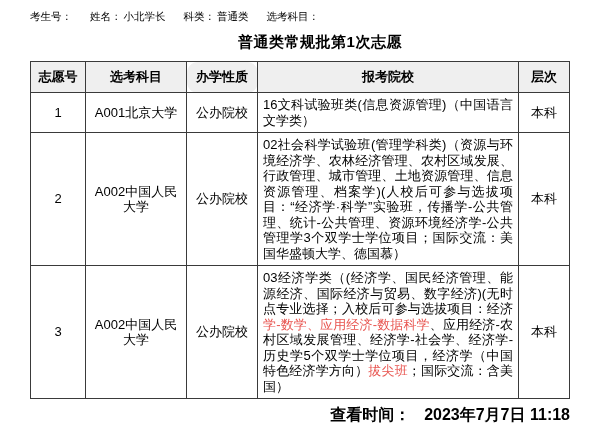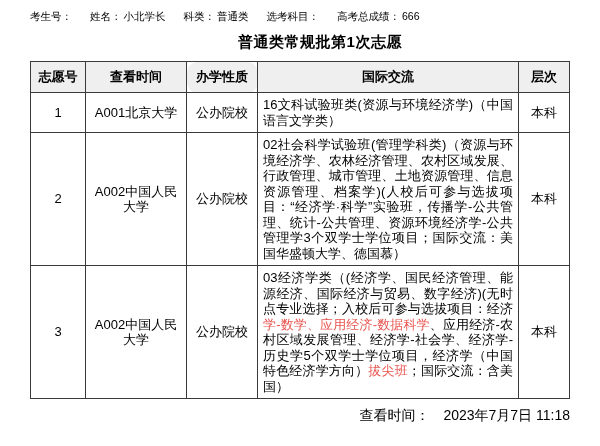--- a/index.html
+++ b/index.html
@@ -74,22 +74,23 @@
   td.c-no, td.c-nature, td.c-level { text-align: center; }
   td.c-school { text-align: center; padding-left: 6px; }
   td.c-major { text-align: justify; text-justify: inter-ideograph; }
   .hl {
     color: #e8544f;
   }
   .footer {
     width: 540px;
     margin: 9px auto 0 auto;
     text-align: right;
-    font-size: 14px;
+    font-size: 16px;
     line-height: 14px;
+    font-weight: bold;
   }
   .footer .ftlabel { }
   .footer .ftvalue { margin-left: 14px; }
 </style>
 </head>
 <body>
 
 <div class="page">
 
   <div class="topbar">
@@ -104,44 +105,40 @@
     <span class="sep"></span>
     <span class="field">
       <span class="label">科类：</span>
         <span class="value">普通类</span>
     </span>
     <span class="sep"></span>
     <span class="field">
       <span class="label">选考科目：</span>
     </span>
     <span class="sep"></span>
-    <span class="field">
-      <span class="label">高考总成绩：</span>
-        <span class="value">666</span>
-    </span>
   </div>
 
   <div class="title">普通类常规批第1次志愿</div>
 
   <table class="grid">
     <thead>
       <tr>
         <th class="c-no">志愿号</th>
-        <th class="c-school">查看时间</th>
+        <th class="c-school">选考科目</th>
         <th class="c-nature">办学性质</th>
-        <th class="c-major">国际交流</th>
+        <th class="c-major">报考院校</th>
         <th class="c-level">层次</th>
       </tr>
     </thead>
     <tbody>
       <tr>
         <td class="c-no">1</td>
         <td class="c-school">A001北京大学</td>
         <td class="c-nature">公办院校</td>
-        <td class="c-major">16文科试验班类(资源与环境经济学)（中国语言文学类）</td>
+        <td class="c-major">16文科试验班类(信息资源管理)（中国语言文学类）</td>
         <td class="c-level">本科</td>
       </tr>
       <tr>
         <td class="c-no">2</td>
         <td class="c-school">A002中国人民大学</td>
         <td class="c-nature">公办院校</td>
         <td class="c-major">02社会科学试验班(管理学科类)（资源与环境经济学、农林经济管理、农村区域发展、行政管理、城市管理、土地资源管理、信息资源管理、档案学)(人校后可参与选拔项目：“经济学·科学”实验班，传播学-公共管理、统计-公共管理、资源环境经济学-公共管理学3个双学士学位项目；国际交流：美国华盛顿大学、德国慕）</td>
         <td class="c-level">本科</td>
       </tr>
       <tr>

